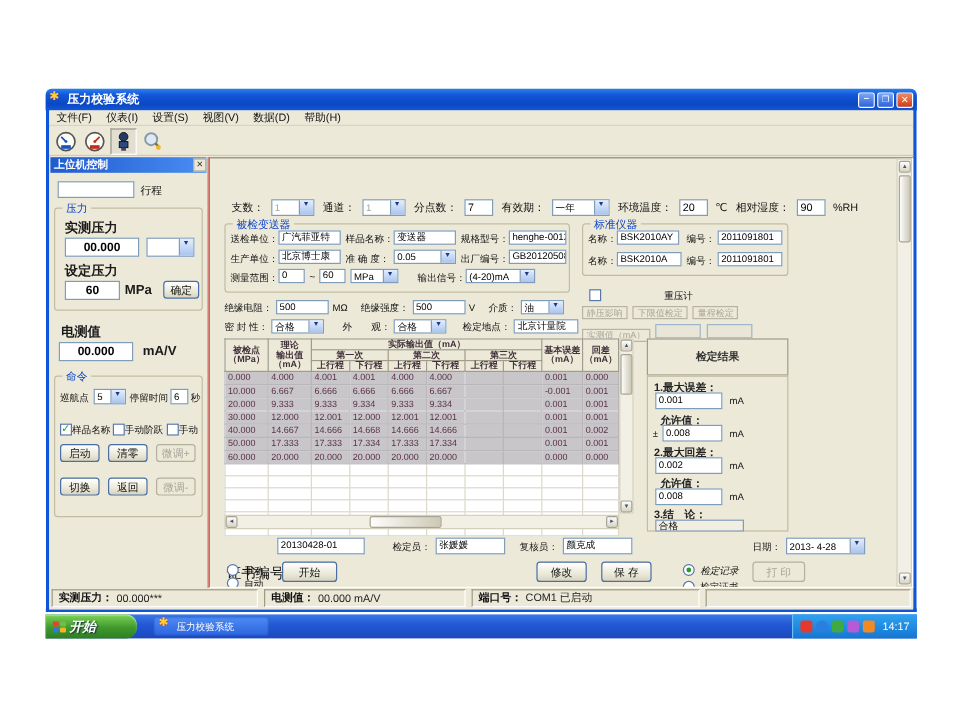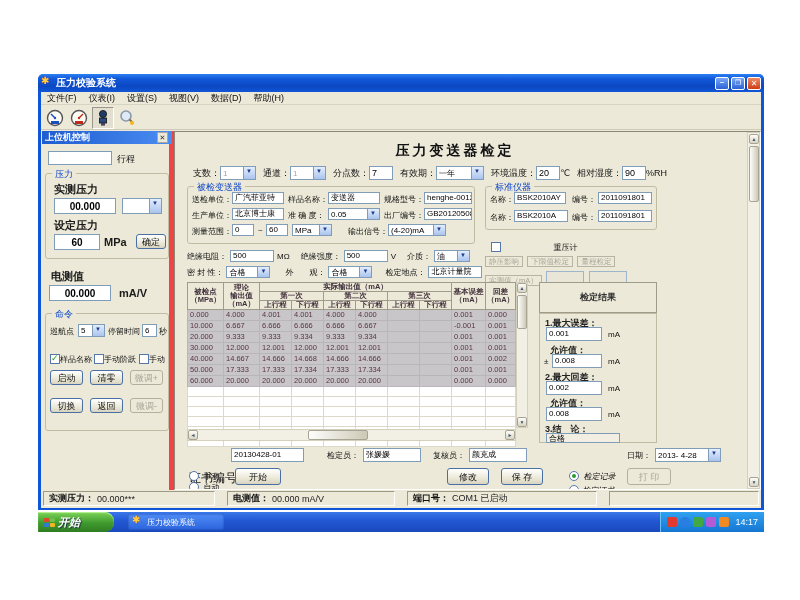--- a/index.html
+++ b/index.html
@@ -31,21 +31,21 @@
 
   .toolbar { position:absolute; left:0; top:32px; width:720px; height:24px; background:#ece9d8; display:flex; align-items:center;
              gap:2px; padding-left:3px; border-bottom:1px solid #cfcbb8; }
   .tool-btn { width:22px; height:22px; display:flex; align-items:center; justify-content:center; border:1px solid transparent; }
   .tool-btn.pressed { border-color:#9a958a #fff #fff #9a958a; background:#e2ded0; }
 
   
   .wbody { position:absolute; left:0; top:57px; width:720px; height:359px; }
 
   
-  .left-panel { position:absolute; left:0; top:0; width:133px; height:100%; background:#ece9d8; border-right:5px solid #ef4444; }
+  .left-panel { position:absolute; left:0; top:0; width:133px; height:100%; background:#ece9d8; border-right:1px solid #ef4444; }
   .panel-cap { position:absolute; left:1px; top:0; width:130px; height:13px;
                background:linear-gradient(90deg,#1e5cd0,#4a8df2); color:#fff; font-size:9px; font-weight:bold;
                display:flex; align-items:center; padding-left:3px; }
   .panel-close { position:absolute; right:1px; top:1px; width:11px; height:11px; background:#ece9d8; border:1px solid #aca899;
                  font-size:7px; line-height:9px; text-align:center; color:#333; }
   .panel-close::after { content:"✕"; }
 
   .lbl { font-size:9px; color:#111; white-space:nowrap; }
   .blbl { font-size:11px; font-weight:bold; color:#1a1a1a; white-space:nowrap; }
   .inp { display:inline-block; background:#fff; border:1px solid #7f9db9; font-size:9px; height:14px; line-height:12px; padding:0 2px; overflow:hidden; white-space:nowrap; }
@@ -64,21 +64,21 @@
   .rad.on::after { content:""; position:absolute; left:2px; top:2px; width:4px; height:4px; border-radius:50%; background:#2c9a2c; }
   .gb { position:absolute; border:1px solid #c2bda2; border-radius:3px; }
   .gb-title { position:absolute; top:-6px; left:6px; background:#ece9d8; color:#0a43c9; font-size:9px; padding:0 3px; white-space:nowrap; }
 
   
   .main { position:absolute; left:133px; top:0; width:587px; height:359px; background:#ece9d8;
           border:1px solid; border-color:#8a8778 #fff #fff #8a8778; overflow:hidden; }
   .main-title { position:absolute; top:10px; left:0; width:560px; text-align:center; font-size:14px; font-weight:bold; letter-spacing:3px; color:#111; }
 
   .params { position:absolute; top:34px; left:18px; display:flex; align-items:center; gap:7px; }
-  .pitem { display:flex; align-items:center; gap:0; }
+  .pitem { display:flex; align-items:center; gap:6px; }
 
   .abs { position:absolute; }
   .row { display:flex; align-items:center; gap:3px; }
 
   
   table.grid { border-collapse:collapse; table-layout:fixed; background:#fff; }
   table.grid th { background:#ece9d8; border:1px solid #9f9c8c; font-size:7.5px; font-weight:bold; color:#40303a;
                   white-space:pre-line; line-height:8px; padding:0; }
   table.grid td { border:1px solid #dcd8ca; font-size:7.5px; color:#5a3148; padding:0 2px; height:10px; line-height:10px; overflow:hidden; }
   tr.filled td { background:#c9c6c9; border-color:#b9b6b9; }
@@ -94,21 +94,21 @@
   .sb-lf::after { content:"◄"; }
   .sb-rt::after { content:"►"; }
   .sb-thumb { position:absolute; background:linear-gradient(90deg,#fdfdfb,#cdc9b6); border:1px solid #a8a494; border-radius:2px; }
 
   
   .res-head { position:absolute; border:1px solid #9f9c8c; background:#ece9d8; font-size:9px; font-weight:bold; color:#333;
               display:flex; align-items:center; justify-content:center; }
   .res-lbl { font-size:9px; font-weight:bold; color:#222; white-space:nowrap; }
 
   
-  .statusbar { position:absolute; left:0; top:416px; width:720px; height:18px; background:#ece9d8; display:flex; gap:12px; padding:1px 2px; }
+  .statusbar { position:absolute; left:0; top:416px; width:720px; height:18px; background:#ece9d8; display:flex; gap:5px; padding:1px 2px; }
   .seg { border:1px solid; border-color:#9d9a84 #fff #fff #9d9a84; height:15px; display:flex; align-items:center; padding:0 5px; gap:3px; }
   .seg b { font-size:9px; color:#111; }
   .seg span { font-size:9px; color:#222; }
 
   
   .taskbar { position:absolute; left:0; top:438px; width:726px; height:20px;
              background:linear-gradient(#3a77e8,#2257d4 45%,#1b49bd); display:flex; align-items:center; }
   .start-btn { width:76px; height:20px; border-radius:0 9px 9px 0;
                background:linear-gradient(#7ed457,#3f9a2e 55%,#2f7d22); display:flex; align-items:center; gap:3px; padding-left:6px;
                box-shadow:inset 0 1px 1px #b8f09a; }
@@ -231,21 +231,20 @@
           <span class="btn abs" style="left:4px;  top:56px; width:33px; height:15px; line-height:14px;">启动</span>
           <span class="btn abs" style="left:44px; top:56px; width:33px; height:15px; line-height:14px;">清零</span>
           <span class="btn abs disabled" style="left:84px; top:56px; width:33px; height:15px; line-height:14px;">微调+</span>
           <span class="btn abs" style="left:4px;  top:84px; width:33px; height:15px; line-height:14px;">切换</span>
           <span class="btn abs" style="left:44px; top:84px; width:33px; height:15px; line-height:14px;">返回</span>
           <span class="btn abs disabled" style="left:84px; top:84px; width:33px; height:15px; line-height:14px;">微调-</span>
         </div>
       </div>
 
       <div class="main">
-        <div class="main-title">压力变送器检定</div>
 
         <div class="params">
           <span class="pitem">
                 <span class="lbl">支数：</span>
             <span class="combo disabled" style="width:36px;">
                   <span class="cval disabled">1</span>
                   <span class="arw"></span>
                 </span>
               </span>
           <span class="pitem">

